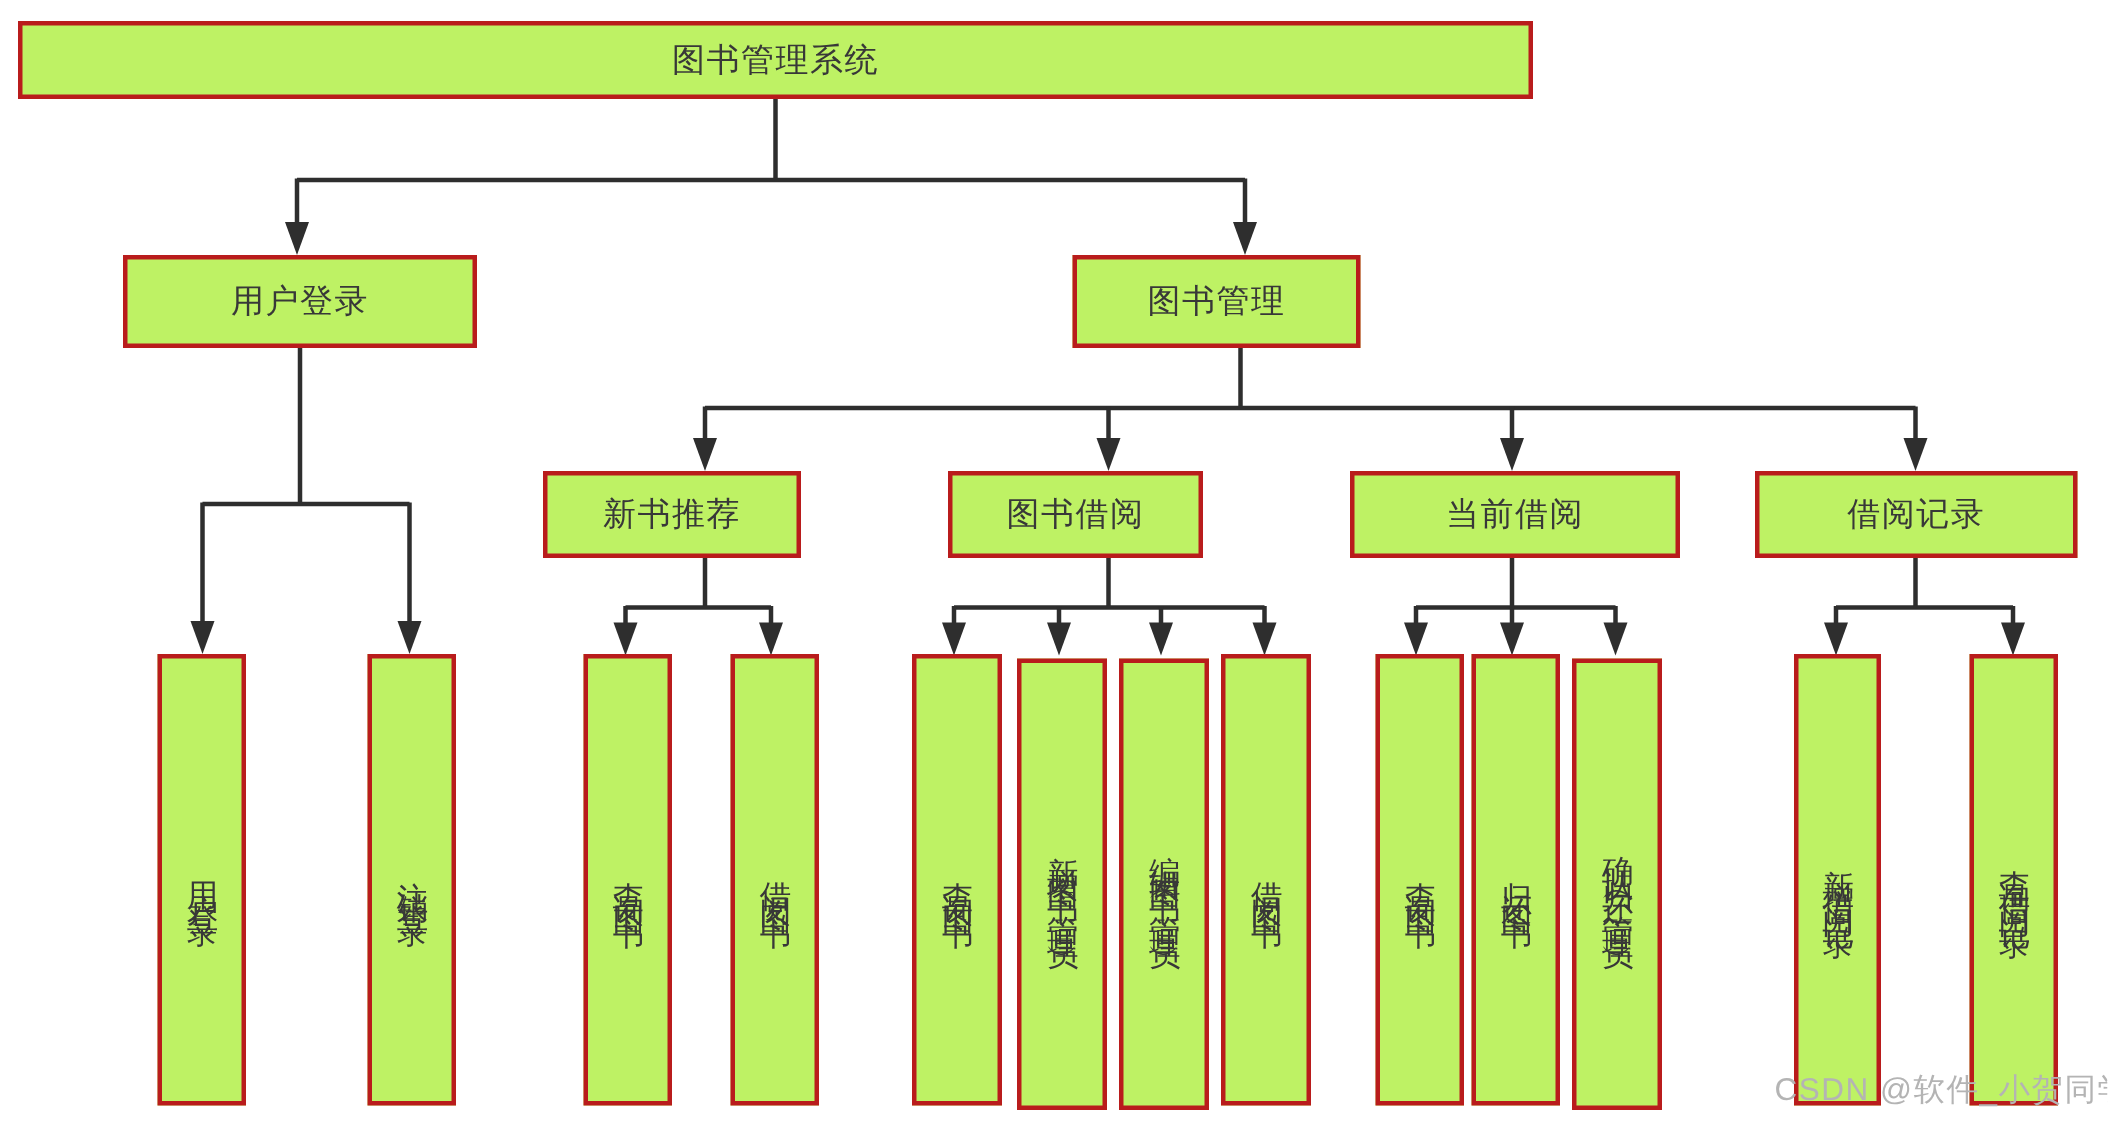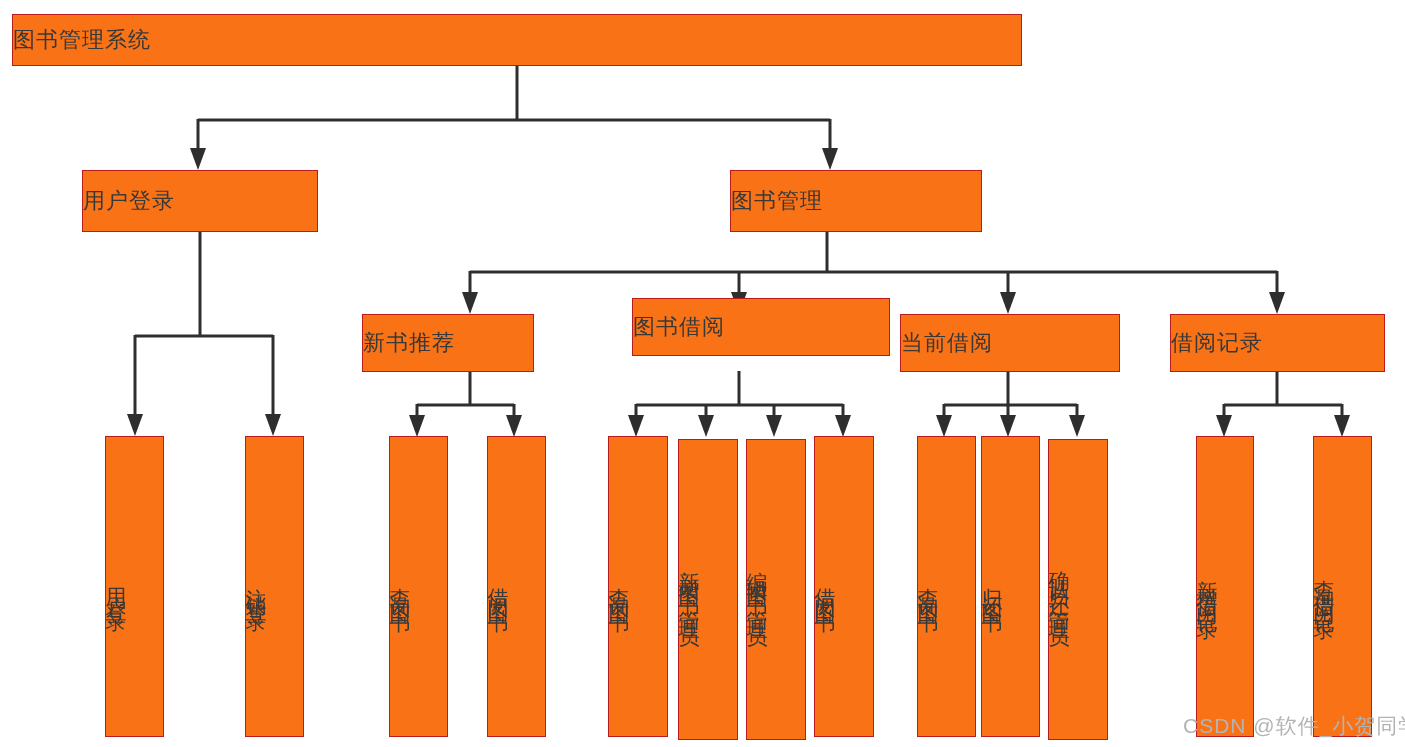--- a/index.html
+++ b/index.html
@@ -20,25 +20,25 @@
     position: absolute;
     left: 0;
     top: 0;
     width: 1405px;
     height: 747px;
     z-index: 1;
   }
   .box {
     position: absolute;
     box-sizing: border-box;
-    border: 1px solid #b91c1c;
-    background: #f97316;
+    border: 3px solid #b91c1c;
+    background: #bef264;
     display: flex;
     align-items: center;
-    justify-content: flex-start;
+    justify-content: center;
     z-index: 2;
   }
   .hlabel {
     font-size: 22px;
     letter-spacing: 1px;
     color: #383838;
     white-space: nowrap;
   }
   .vbox span {
     writing-mode: vertical-rl;
@@ -131,28 +131,28 @@
     </g>
   </svg>
 
   <div class="box" style="left:12px; top:14px; width:1010px; height:52px">
     <span class="hlabel">图书管理系统</span>
   </div>
 
   <div class="box" style="left:82px; top:170px; width:236px; height:62px">
     <span class="hlabel">用户登录</span>
   </div>
-  <div class="box" style="left:730px; top:170px; width:252px; height:62px">
+  <div class="box" style="left:715px; top:170px; width:192px; height:62px">
     <span class="hlabel">图书管理</span>
   </div>
 
   <div class="box" style="left:362px; top:314px; width:172px; height:58px">
     <span class="hlabel">新书推荐</span>
   </div>
-  <div class="box" style="left:632px; top:298px; width:258px; height:58px">
+  <div class="box" style="left:632px; top:314px; width:170px; height:58px">
     <span class="hlabel">图书借阅</span>
   </div>
   <div class="box" style="left:900px; top:314px; width:220px; height:58px">
     <span class="hlabel">当前借阅</span>
   </div>
   <div class="box" style="left:1170px; top:314px; width:215px; height:58px">
     <span class="hlabel">借阅记录</span>
   </div>
 
   <div class="box vbox" style="left:105px; top:436px; width:59px; height:301px">

